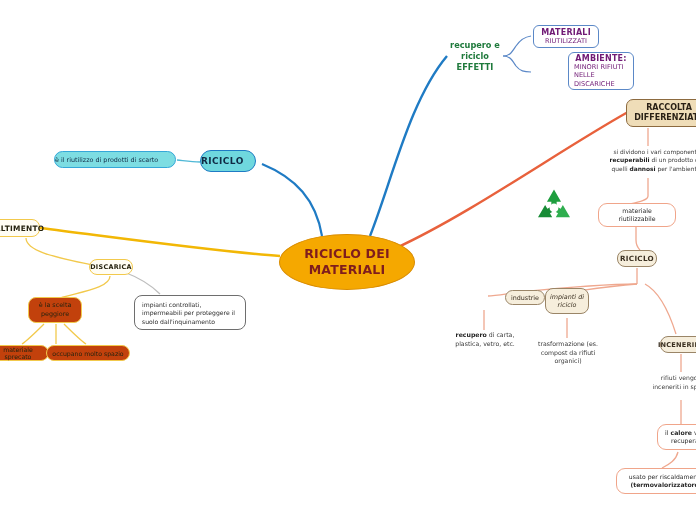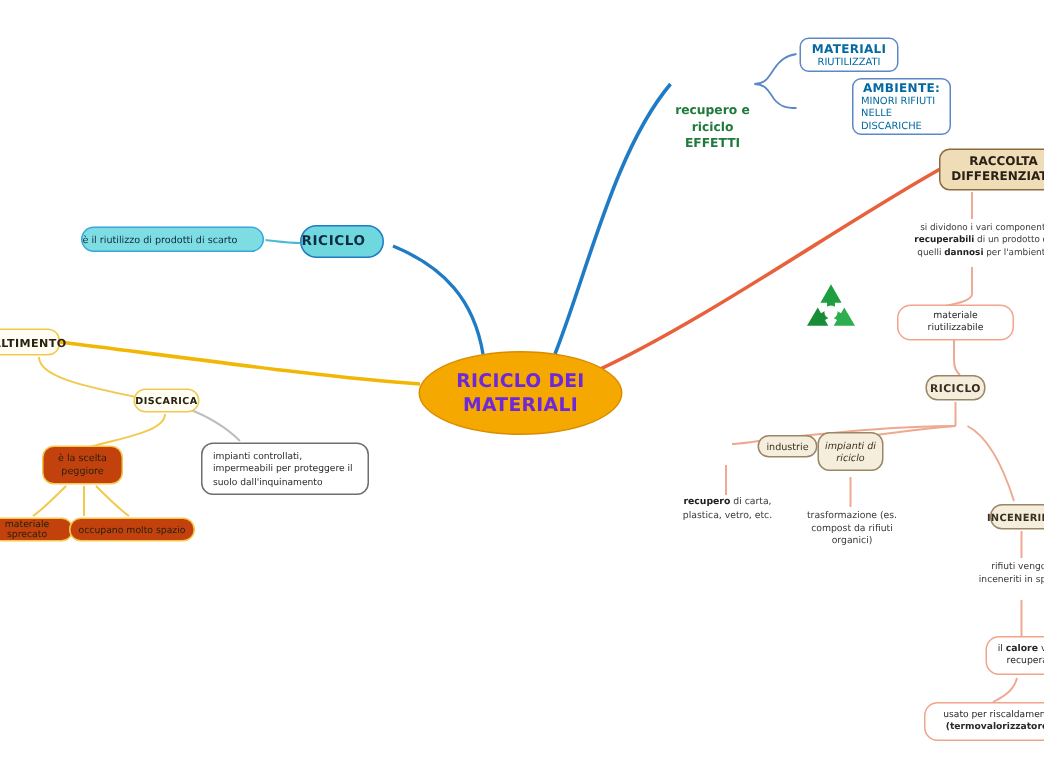--- a/index.html
+++ b/index.html
@@ -14,44 +14,43 @@
   svg.links{position:absolute;left:0;top:0;width:696px;height:520px;pointer-events:none;}
 
   .node{position:absolute;box-sizing:border-box;text-align:center;}
 
   
   .central{
     width:136px;height:56px;left:279px;top:234px;
     background:#F5A800;border:1.5px solid #D98C00;
     border-radius:50%/50%;
     display:flex;align-items:center;justify-content:center;
-    font-weight:bold;font-size:12.5px;color:#6d28d9;line-height:1.25;
+    font-weight:bold;font-size:12.5px;color:#7f1d1d;line-height:1.25;
     letter-spacing:.2px;
   }
 
   
   .cyan-pill{
     background:#6FD8DE;border:1.6px solid #1F7BC4;border-radius:14px;
     color:#102a44;display:flex;align-items:center;justify-content:flex-start;
   }
   .cyan-pill.small{background:#7DDDE2;border-color:#35A7D8;border-radius:11px;}
 
   
   .blue-box{
     background:#ffffff;border:1.4px solid #5B88C7;border-radius:6px;
     display:flex;flex-direction:column;align-items:center;justify-content:center;
-    color:#0369a1;padding:3px 5px;
+    color:#701a75;padding:3px 5px;
   }
   .blue-box .t1{font-weight:bold;font-size:8px;letter-spacing:.2px;}
   .blue-box .t2{font-size:6.6px;line-height:1.28;text-align:left;}
 
   .green-label{
     color:#1f7a3c;font-weight:bold;font-size:8.2px;line-height:1.35;
     text-align:center;
-    margin-top:28px;
   }
 
   
   .tan-box{
     background:#EFDDB8;border:1.4px solid #8C6A3F;border-radius:7px;
     display:flex;align-items:center;justify-content:center;
     color:#2a2116;font-weight:bold;
   }
   .tan-soft{
     background:#F6EEDC;border:1.2px solid #9A8567;border-radius:8px;

